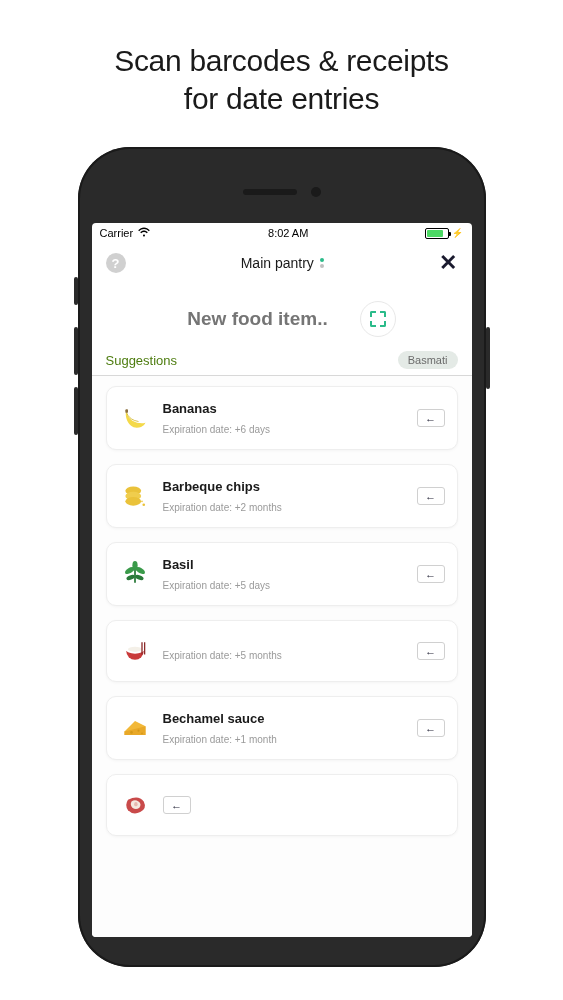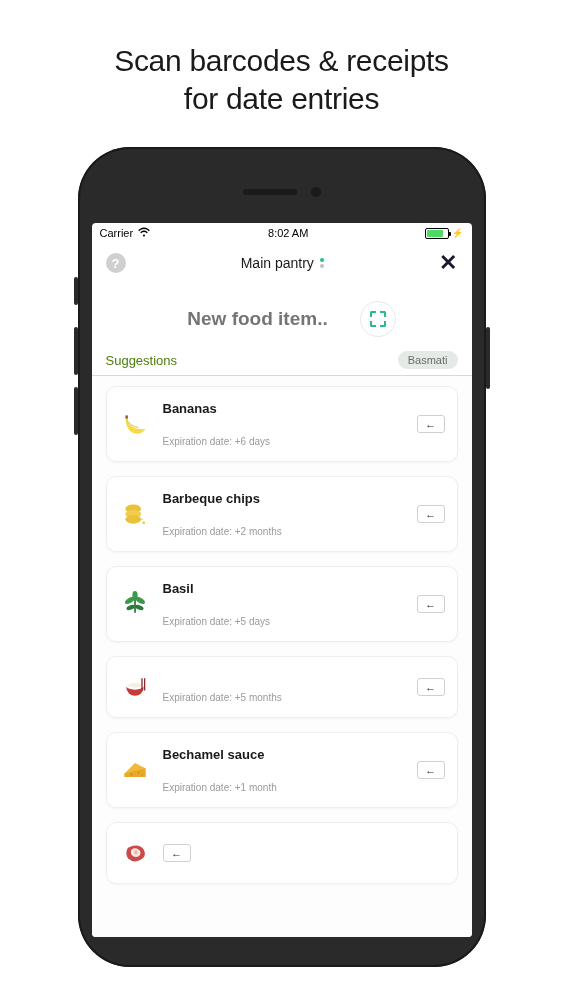--- a/index.html
+++ b/index.html
@@ -240,21 +240,21 @@
 }
 .food-info { flex: 1; }
 .food-name {
   font-size: 13px;
   font-weight: 600;
   color: #1a1a1a;
 }
 .food-exp {
   font-size: 10px;
   color: #9a9a9a;
-  margin-top: 20px;
+  margin-top: 8px;
 }
 .add-btn {
   width: 28px;
   height: 18px;
   border: 1px solid #d0d0d0;
   border-radius: 3px;
   display: flex;
   align-items: center;
   justify-content: center;
   flex-shrink: 0;

